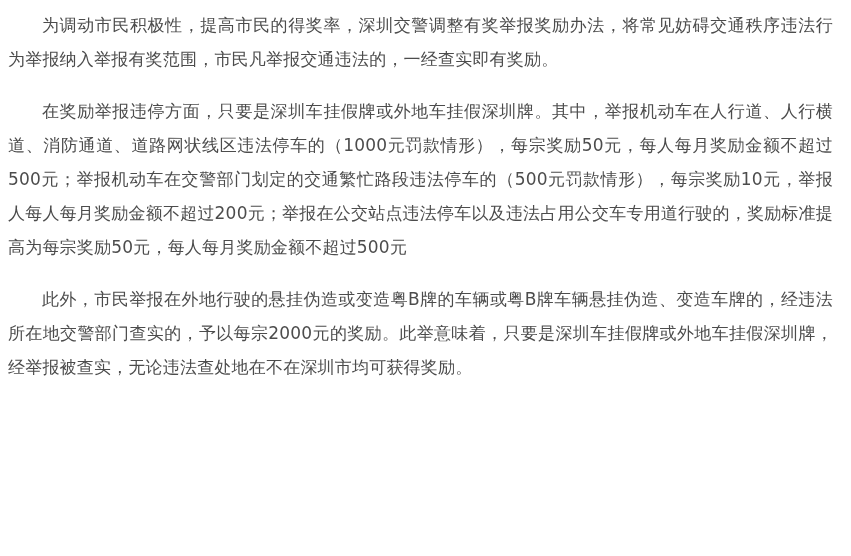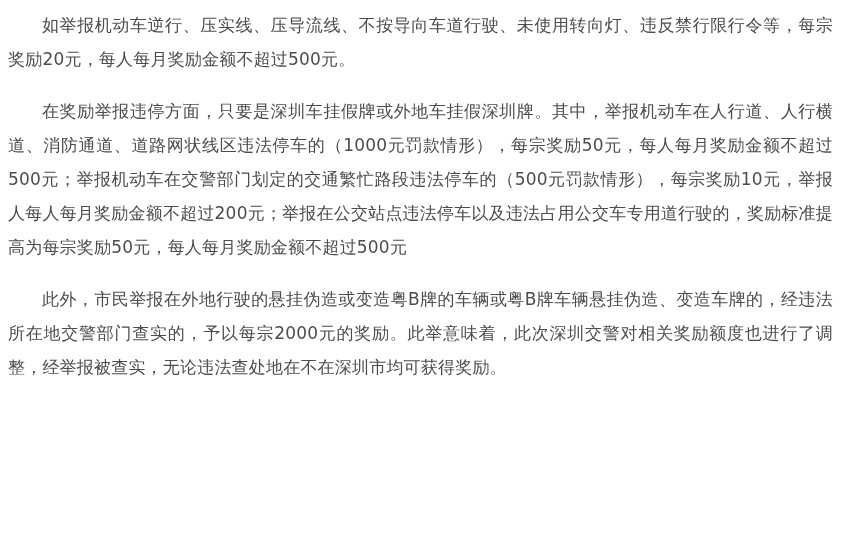--- a/index.html
+++ b/index.html
@@ -29,16 +29,16 @@
     letter-spacing: 0.2px;
   }
   .para:last-child {
     margin-bottom: 0;
   }
 </style>
 </head>
 <body>
 
 <div id="article">
-  <p class="para">如举报机动车逆行、压实线、压导流线、不按导向车道行驶、未使用转向灯、违反禁行限行令等，每宗奖励20元，每人每月奖励金额不超过500元。</p>
+  <p class="para">为调动市民积极性，提高市民的得奖率，深圳交警调整有奖举报奖励办法，将常见妨碍交通秩序违法行为举报纳入举报有奖范围，市民凡举报交通违法的，一经查实即有奖励。</p>
   <p class="para">在奖励举报违停方面，只要是深圳车挂假牌或外地车挂假深圳牌。其中，举报机动车在人行道、人行横道、消防通道、道路网状线区违法停车的（1000元罚款情形），每宗奖励50元，每人每月奖励金额不超过500元；举报机动车在交警部门划定的交通繁忙路段违法停车的（500元罚款情形），每宗奖励10元，举报人每人每月奖励金额不超过200元；举报在公交站点违法停车以及违法占用公交车专用道行驶的，奖励标准提高为每宗奖励50元，每人每月奖励金额不超过500元</p>
-  <p class="para">此外，市民举报在外地行驶的悬挂伪造或变造粤B牌的车辆或粤B牌车辆悬挂伪造、变造车牌的，经违法所在地交警部门查实的，予以每宗2000元的奖励。此举意味着，此次深圳交警对相关奖励额度也进行了调整，经举报被查实，无论违法查处地在不在深圳市均可获得奖励。</p>
+  <p class="para">此外，市民举报在外地行驶的悬挂伪造或变造粤B牌的车辆或粤B牌车辆悬挂伪造、变造车牌的，经违法所在地交警部门查实的，予以每宗2000元的奖励。此举意味着，只要是深圳车挂假牌或外地车挂假深圳牌，经举报被查实，无论违法查处地在不在深圳市均可获得奖励。</p>
 </div>
 
 </body></html>

